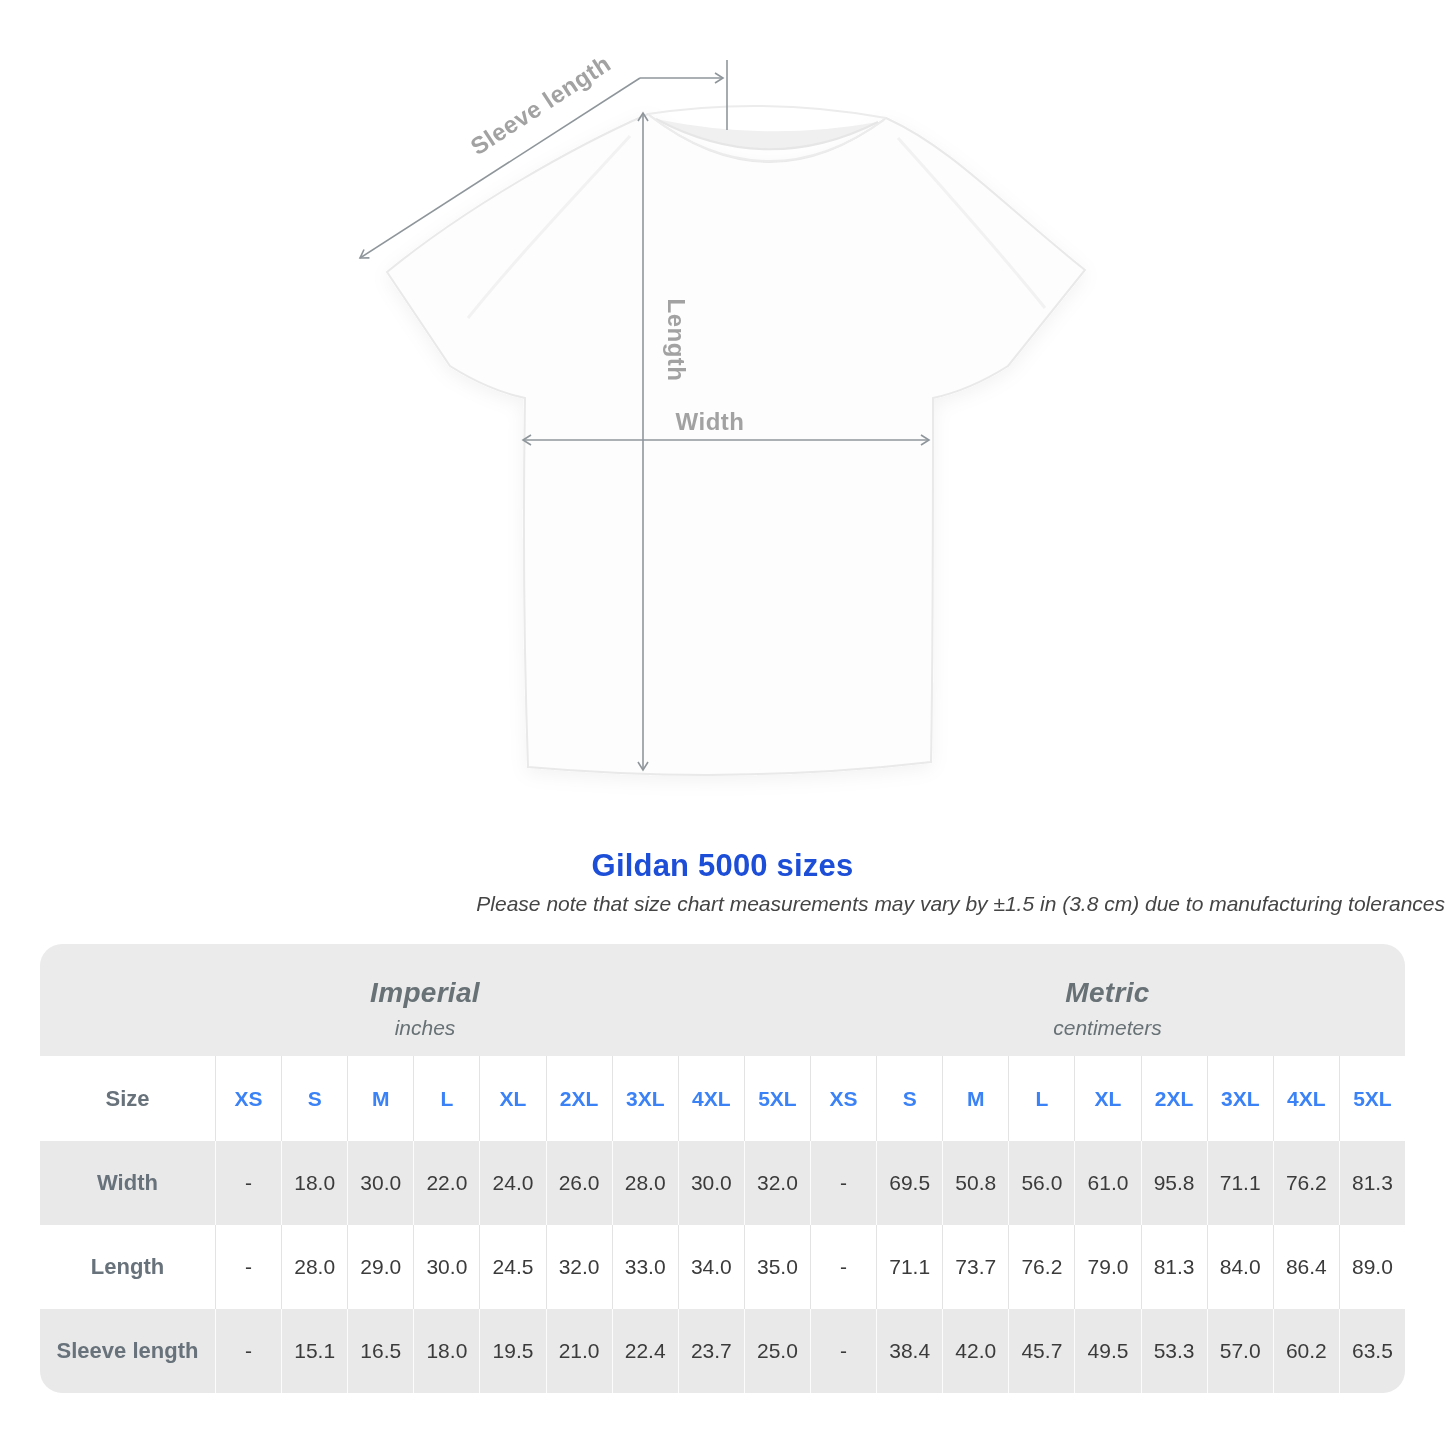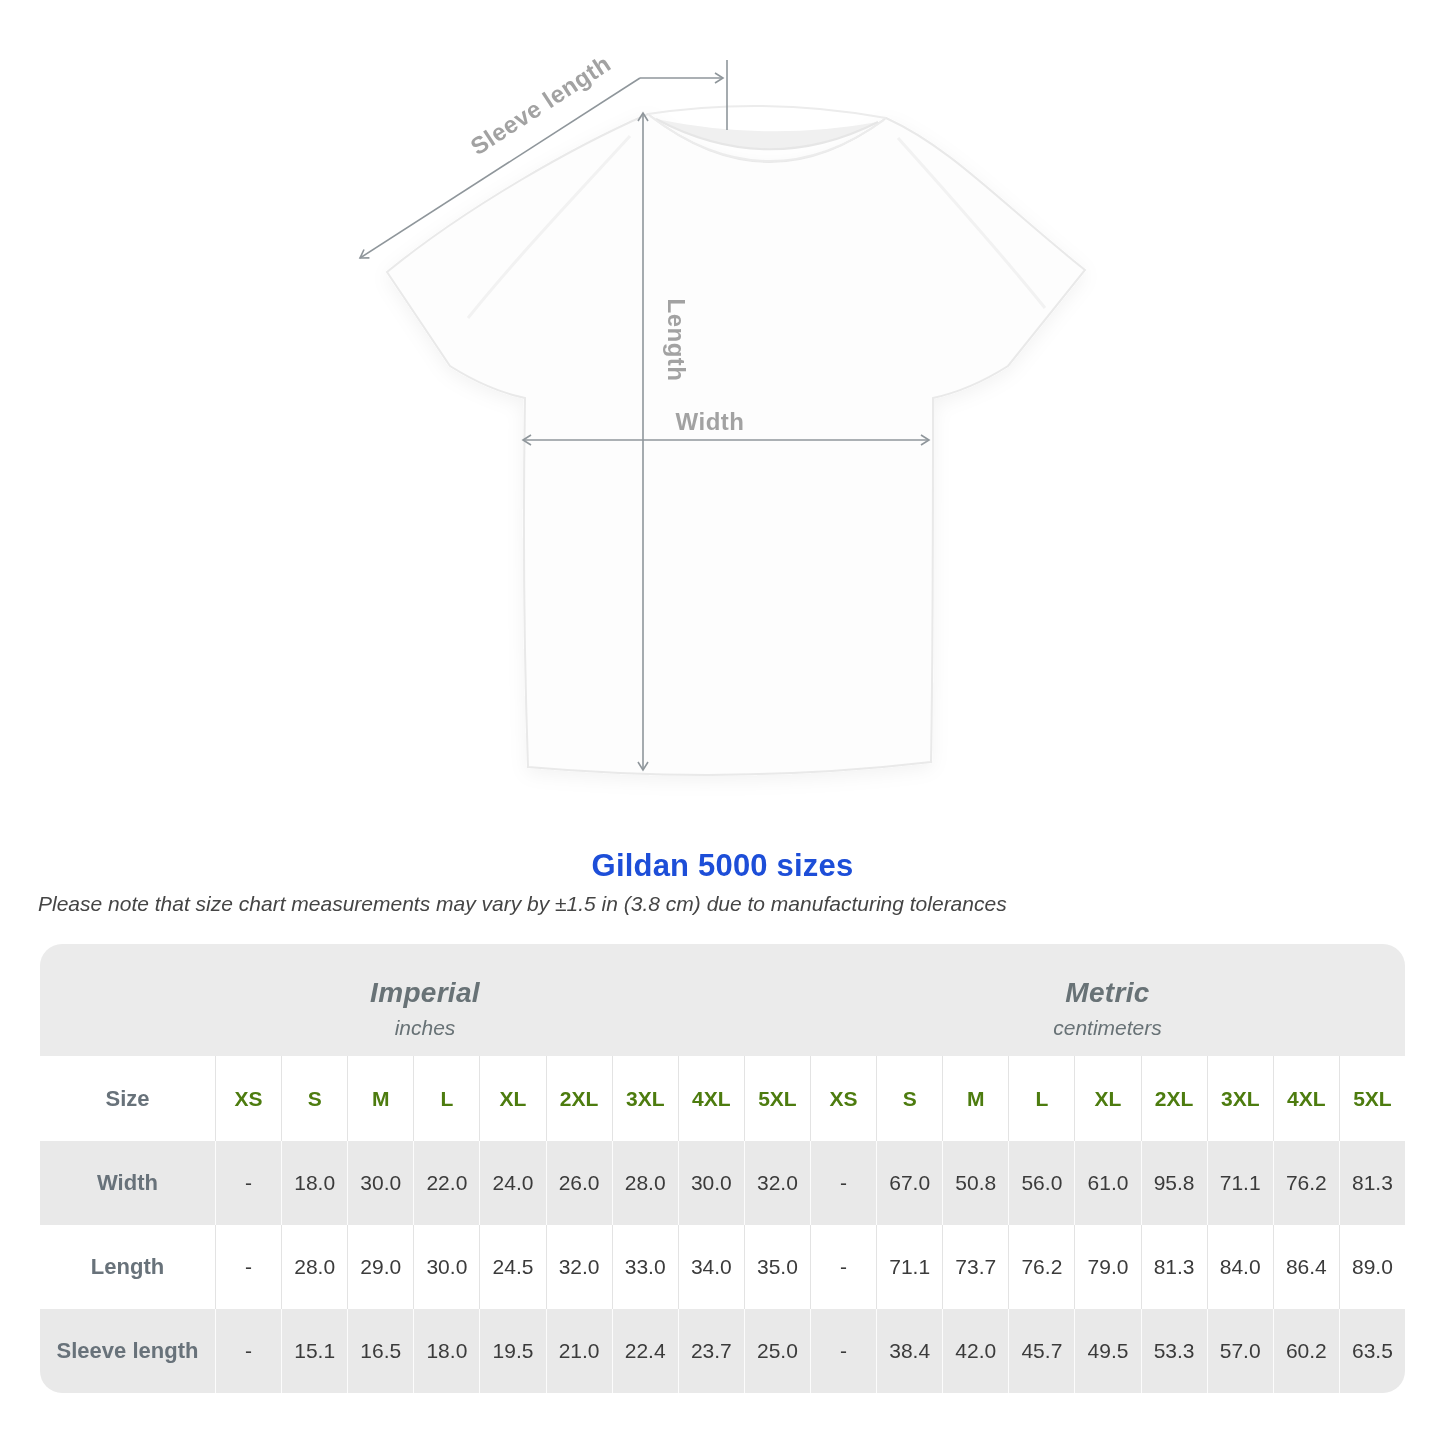--- a/index.html
+++ b/index.html
@@ -6,40 +6,40 @@
   body{font-family:"Liberation Sans","DejaVu Sans",sans-serif;-webkit-font-smoothing:antialiased;}
   .page{position:relative;width:1445px;height:1445px;background:#fff;overflow:hidden;}
 
   
   .shirt-area{position:relative;width:1445px;height:838px;}
   .shirt-area svg{display:block;}
   .dim-label{fill:#a2a2a2;font-weight:bold;font-size:24px;letter-spacing:.5px;font-family:"Liberation Sans","DejaVu Sans",sans-serif;}
 
   
   .page-title{margin:10px 0 8px;text-align:center;font-size:31px;font-weight:bold;color:#1d4ed8;letter-spacing:.2px;}
-  .page-subtitle{margin:0 0 28px;text-align:left;font-style:italic;font-size:21px;color:#454545;padding-left:38px;}
+  .page-subtitle{margin:0 0 28px;text-align:right;font-style:italic;font-size:21px;color:#454545;}
 
   
   .table-wrap{width:1365px;margin:0 auto;border-radius:22px;overflow:hidden;background:#fff;}
   .unit-band{display:flex;height:112px;background:#ebebeb;}
   .unit-cell{display:flex;flex-direction:column;align-items:center;justify-content:center;gap:7px;padding-top:17px;}
   .unit-cell.left{width:770px;}
   .unit-cell.right{flex:1;}
   .unit-title{font-size:28px;font-weight:bold;font-style:italic;color:#68727​6;color:#687276;letter-spacing:.3px;}
   .unit-sub{font-size:21px;font-style:italic;color:#687276;}
 
   .grid{width:100%;}
   .trow{display:grid;grid-template-columns:175px repeat(18,1fr);height:84px;background:#ffffff;}
   .trow.head{height:85px;}
   .trow:nth-child(even){background:#e9e9e9;}
   .cell{display:flex;align-items:center;justify-content:center;border-left:1px solid #e3e3e3;font-size:21px;color:#3b3b3b;}
   .trow:nth-child(even) .cell{border-left-color:rgba(255,255,255,.85);}
   .cell:first-child{border-left:none;}
   .cell.label{font-weight:bold;font-size:22px;color:#68727a;}
-  .cell.sizehead{font-weight:bold;font-size:21px;color:#4d7c0f;}
+  .cell.sizehead{font-weight:bold;font-size:21px;color:#3b82f6;}
 </style>
 </head>
 <body>
 
 <div class="page">
 
   <div class="shirt-area">
     <svg width="1445" height="838" viewBox="0 0 1445 838">
       <defs>
         <marker id="arrE" markerWidth="16" markerHeight="16" refX="12" refY="8" orient="auto" markerUnits="userSpaceOnUse">
@@ -130,21 +130,21 @@
           <div class="cell value">-</div>
           <div class="cell value">18.0</div>
           <div class="cell value">30.0</div>
           <div class="cell value">22.0</div>
           <div class="cell value">24.0</div>
           <div class="cell value">26.0</div>
           <div class="cell value">28.0</div>
           <div class="cell value">30.0</div>
           <div class="cell value">32.0</div>
           <div class="cell value">-</div>
-          <div class="cell value">67.0</div>
+          <div class="cell value">69.5</div>
           <div class="cell value">50.8</div>
           <div class="cell value">56.0</div>
           <div class="cell value">61.0</div>
           <div class="cell value">95.8</div>
           <div class="cell value">71.1</div>
           <div class="cell value">76.2</div>
           <div class="cell value">81.3</div>
         </div>
         <div class="trow">
           <div class="cell label">Length</div>

